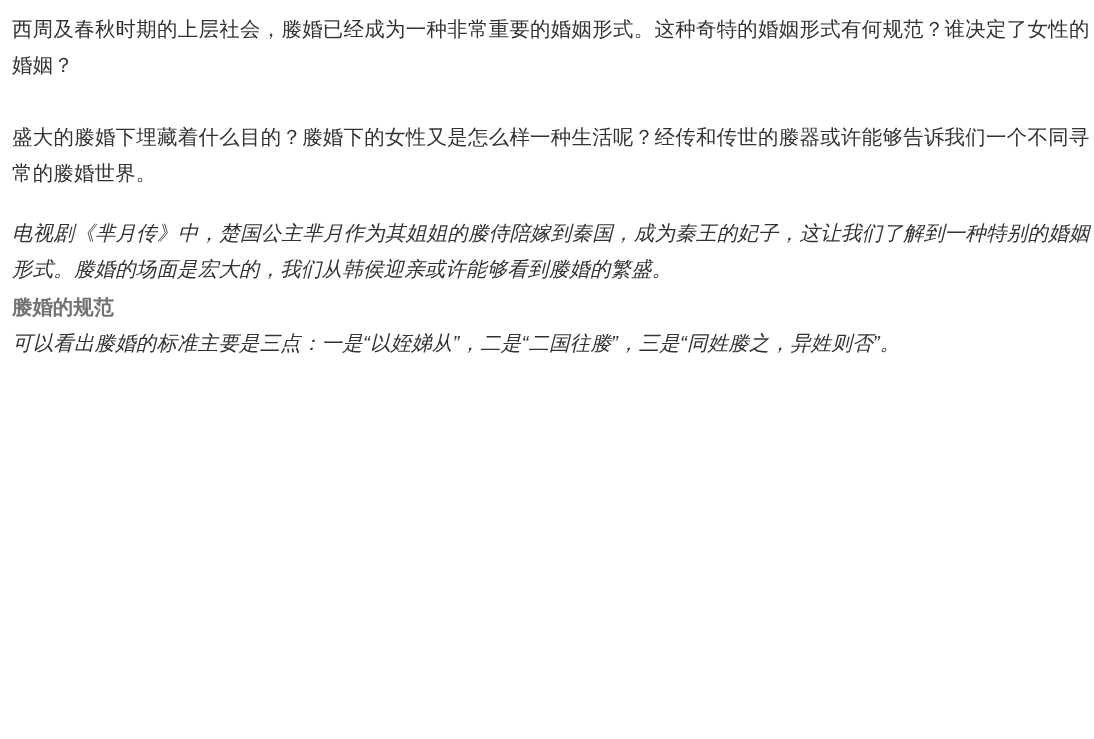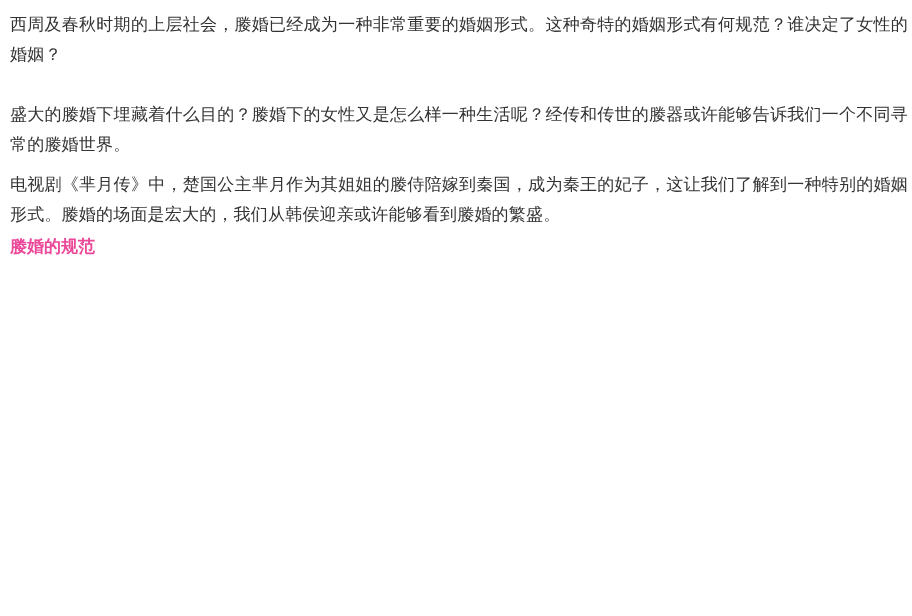--- a/index.html
+++ b/index.html
@@ -26,30 +26,31 @@
     line-height: 30px;
     color: #333333;
     margin: 0 0 0 0;
     text-align: justify;
     letter-spacing: 0.2px;
   }
   .para.intro {
     margin-bottom: 30px;
   }
   .para.spaced {
-    margin-bottom: 10px;
+    margin-bottom: 20px;
   }
   .para.tight {
     margin-bottom: 0;
+    font-style: italic;
   }
   .heading {
     font-size: 17px;
     line-height: 30px;
     font-weight: bold;
-    color: #ec4899;
+    color: #737373;
     margin: 2px 0 0 0;
   }
   .block {
     margin-top: 0;
   }
 </style>
 </head>
 <body>
 
 <div class="page">
@@ -58,15 +59,16 @@
 
   <p class="para spaced">盛大的媵婚下埋藏着什么目的？媵婚下的女性又是怎么样一种生活呢？经传和传世的媵器或许能够告诉我们一个不同寻常的媵婚世界。</p>
 
   <div class="block">
     <p class="para tight">电视剧《芈月传》中，楚国公主芈月作为其姐姐的媵侍陪嫁到秦国，成为秦王的妃子，这让我们了解到一种特别的婚姻形式。媵婚的场面是宏大的，我们从韩侯迎亲或许能够看到媵婚的繁盛。</p>
   </div>
 
   <h2 class="heading">媵婚的规范</h2>
 
   <div class="block">
+    <p class="para tight">可以看出媵婚的标准主要是三点：一是“以姪娣从”，二是“二国往媵”，三是“同姓媵之，异姓则否”。</p>
   </div>
 
 </div>
 
 </body></html>

